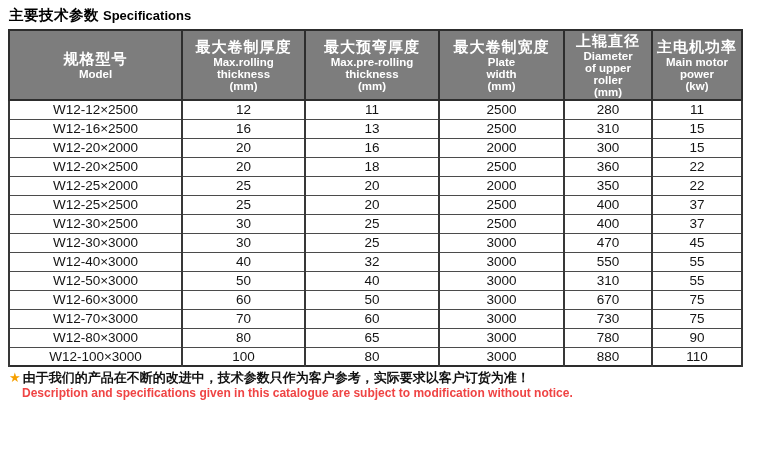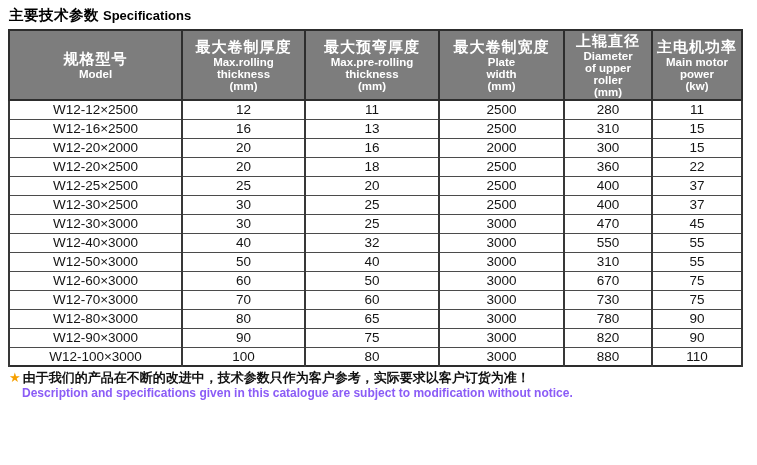--- a/index.html
+++ b/index.html
@@ -48,21 +48,21 @@
     line-height: 17px;
     color: #141414;
     overflow: hidden;
     white-space: nowrap;
   }
 
   
   .footnote { margin-top: 3px; padding-left: 1px; }
   .fn-zh { font-size: 13px; font-weight: bold; color: #111111; line-height: 16px; white-space: nowrap; }
   .fn-star { color: #f6a000; font-size: 13px; margin-right: 2px; }
-  .fn-en { font-size: 12px; font-weight: bold; color: #8b5cf6; line-height: 14px; padding-left: 13px; white-space: nowrap; }
+  .fn-en { font-size: 12px; font-weight: bold; color: #ef4444; line-height: 14px; padding-left: 13px; white-space: nowrap; }
 </style>
 </head>
 <body>
 
 <div class="page">
 
   <div class="title">
     <span class="title-zh">主要技术参数</span><span class="title-en">Specifications</span>
   </div>
 
@@ -141,20 +141,28 @@
         </tr>
         <tr>
           <td>W12-20×2500</td>
           <td>20</td>
           <td>18</td>
           <td>2500</td>
           <td>360</td>
           <td>22</td>
         </tr>
         <tr>
+          <td>W12-25×2000</td>
+          <td>25</td>
+          <td>20</td>
+          <td>2000</td>
+          <td>350</td>
+          <td>22</td>
+        </tr>
+        <tr>
           <td>W12-25×2500</td>
           <td>25</td>
           <td>20</td>
           <td>2500</td>
           <td>400</td>
           <td>37</td>
         </tr>
         <tr>
           <td>W12-30×2500</td>
           <td>30</td>
@@ -202,28 +210,20 @@
           <td>3000</td>
           <td>730</td>
           <td>75</td>
         </tr>
         <tr>
           <td>W12-80×3000</td>
           <td>80</td>
           <td>65</td>
           <td>3000</td>
           <td>780</td>
-          <td>90</td>
-        </tr>
-        <tr>
-          <td>W12-90×3000</td>
-          <td>90</td>
-          <td>75</td>
-          <td>3000</td>
-          <td>820</td>
           <td>90</td>
         </tr>
         <tr>
           <td>W12-100×3000</td>
           <td>100</td>
           <td>80</td>
           <td>3000</td>
           <td>880</td>
           <td>110</td>
         </tr>

